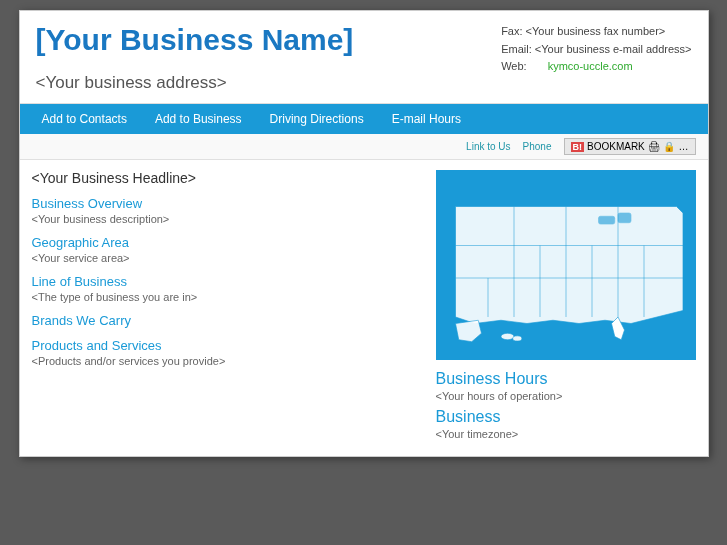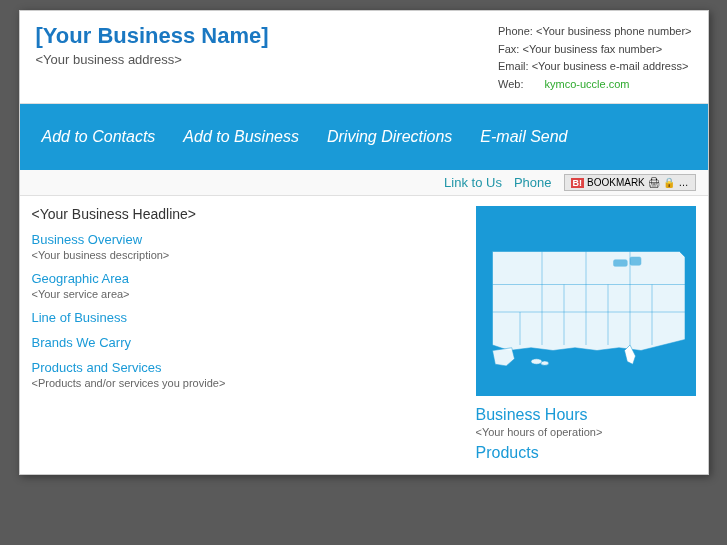--- a/index.html
+++ b/index.html
@@ -21,68 +21,67 @@
     }
     
     .header {
       padding: 12px 16px 10px 16px;
       border-bottom: 1px solid #ddd;
       display: flex;
       justify-content: space-between;
       align-items: flex-start;
     }
     .header-left .business-name {
-      font-size: 22px;
+      font-size: 30px;
       font-weight: bold;
       color: #1a78c2;
     }
     .header-left .business-address {
-      font-size: 13px;
+      font-size: 17px;
       color: #555;
-      margin-top: 3px;
+      margin-top: 16px;
     }
     .header-right {
       font-size: 11px;
       color: #444;
       text-align: left;
       line-height: 1.6;
     }
     .header-right .web-link {
       color: #2eaa2e;
       text-decoration: none;
       margin-left: 18px;
     }
     
     .nav-bar {
       background: #1a9ad7;
       display: flex;
       padding: 0 8px;
     }
     .nav-item {
       color: #fff;
-      font-size: 16px;
-      padding: 24px 14px;
+      font-size: 12px;
+      padding: 8px 14px;
       cursor: pointer;
       text-decoration: none;
       white-space: nowrap;
-      font-style: italic;
     }
     
     .toolbar {
       display: flex;
       justify-content: flex-end;
       align-items: center;
       padding: 4px 12px;
       border-bottom: 1px solid #e0e0e0;
       background: #f9f9f9;
       gap: 12px;
     }
     .toolbar-link {
       color: #2196a8;
-      font-size: 13px;
+      font-size: 10px;
       text-decoration: none;
       cursor: pointer;
     }
     .bookmark-btn {
       background: #e8e8e8;
       border: 1px solid #bbb;
       padding: 2px 6px;
       font-size: 10px;
       cursor: pointer;
       display: flex;
@@ -100,21 +99,21 @@
     .main-content {
       display: flex;
       padding: 10px 12px;
       gap: 12px;
     }
     .left-column {
       flex: 1;
       min-width: 0;
     }
     .right-column {
-      width: 220px;
+      width: 260px;
       flex-shrink: 0;
     }
     .business-headline {
       font-size: 14px;
       color: #333;
       margin-bottom: 4px;
     }
     .section-title {
       font-size: 13px;
       color: #1a9ad7;
@@ -155,34 +154,33 @@
 <body>
 
 <div class="page-wrapper">
 
   <div class="header">
     <div class="header-left">
       <div class="business-name">[Your Business Name]</div>
       <div class="business-address">&lt;Your business address&gt;</div>
     </div>
     <div class="header-right">
-      <div>Phone: &lt;Your business phone number&gt;</div>
       <div>Fax: &lt;Your business fax number&gt;</div>
       <div>Email: &lt;Your business e-mail address&gt;</div>
       <div>
         <span>Web: </span><a class="web-link">kymco-uccle.com</a>
       </div>
     </div>
   </div>
 
   <div class="nav-bar">
     <a class="nav-item">Add to Contacts</a>
     <a class="nav-item">Add to Business</a>
     <a class="nav-item">Driving Directions</a>
-    <a class="nav-item">E-mail Send</a>
+    <a class="nav-item">E-mail Hours</a>
   </div>
 
   <div class="toolbar">
     <a class="toolbar-link">Link to Us</a>
     <a class="toolbar-link">Phone</a>
     <button class="bookmark-btn">
       <span class="bookmark-icon-box">B!</span>
       <span>BOOKMARK</span>
       <span>🖨 🔒 …</span>
     </button>
@@ -192,20 +190,21 @@
 
     <div class="left-column">
       <div class="business-headline">&lt;Your Business Headline&gt;</div>
       <div class="section-title">Business Overview</div>
       <div class="section-desc">&lt;Your business description&gt;</div>
 
       <div class="section-title">Geographic Area</div>
       <div class="section-desc">&lt;Your service area&gt;</div>
 
       <div class="section-title">Line of Business</div>
+      <div class="section-desc">&lt;The type of business you are in&gt;</div>
 
       <div class="section-title">Brands We Carry</div>
 
       <div class="section-title">Products and Services</div>
       <div class="section-desc">&lt;Products and/or services you provide&gt;</div>
     </div>
 
     <div class="right-column">
 
       <div class="map-container">
@@ -235,16 +234,17 @@
 
             <ellipse cx="110" cy="240" rx="10" ry="5" fill="white" opacity="0.9"></ellipse>
             <ellipse cx="125" cy="243" rx="7" ry="4" fill="white" opacity="0.9"></ellipse>
           </g>
         </svg>
       </div>
 
       <div class="right-section-title">Business Hours</div>
       <div class="right-section-desc">&lt;Your hours of operation&gt;</div>
 
-      <div class="right-section-title">Products</div>
+      <div class="right-section-title">Business</div>
+      <div class="right-section-desc">&lt;Your timezone&gt;</div>
     </div>
   </div>
 </div>
 
 </body></html>

